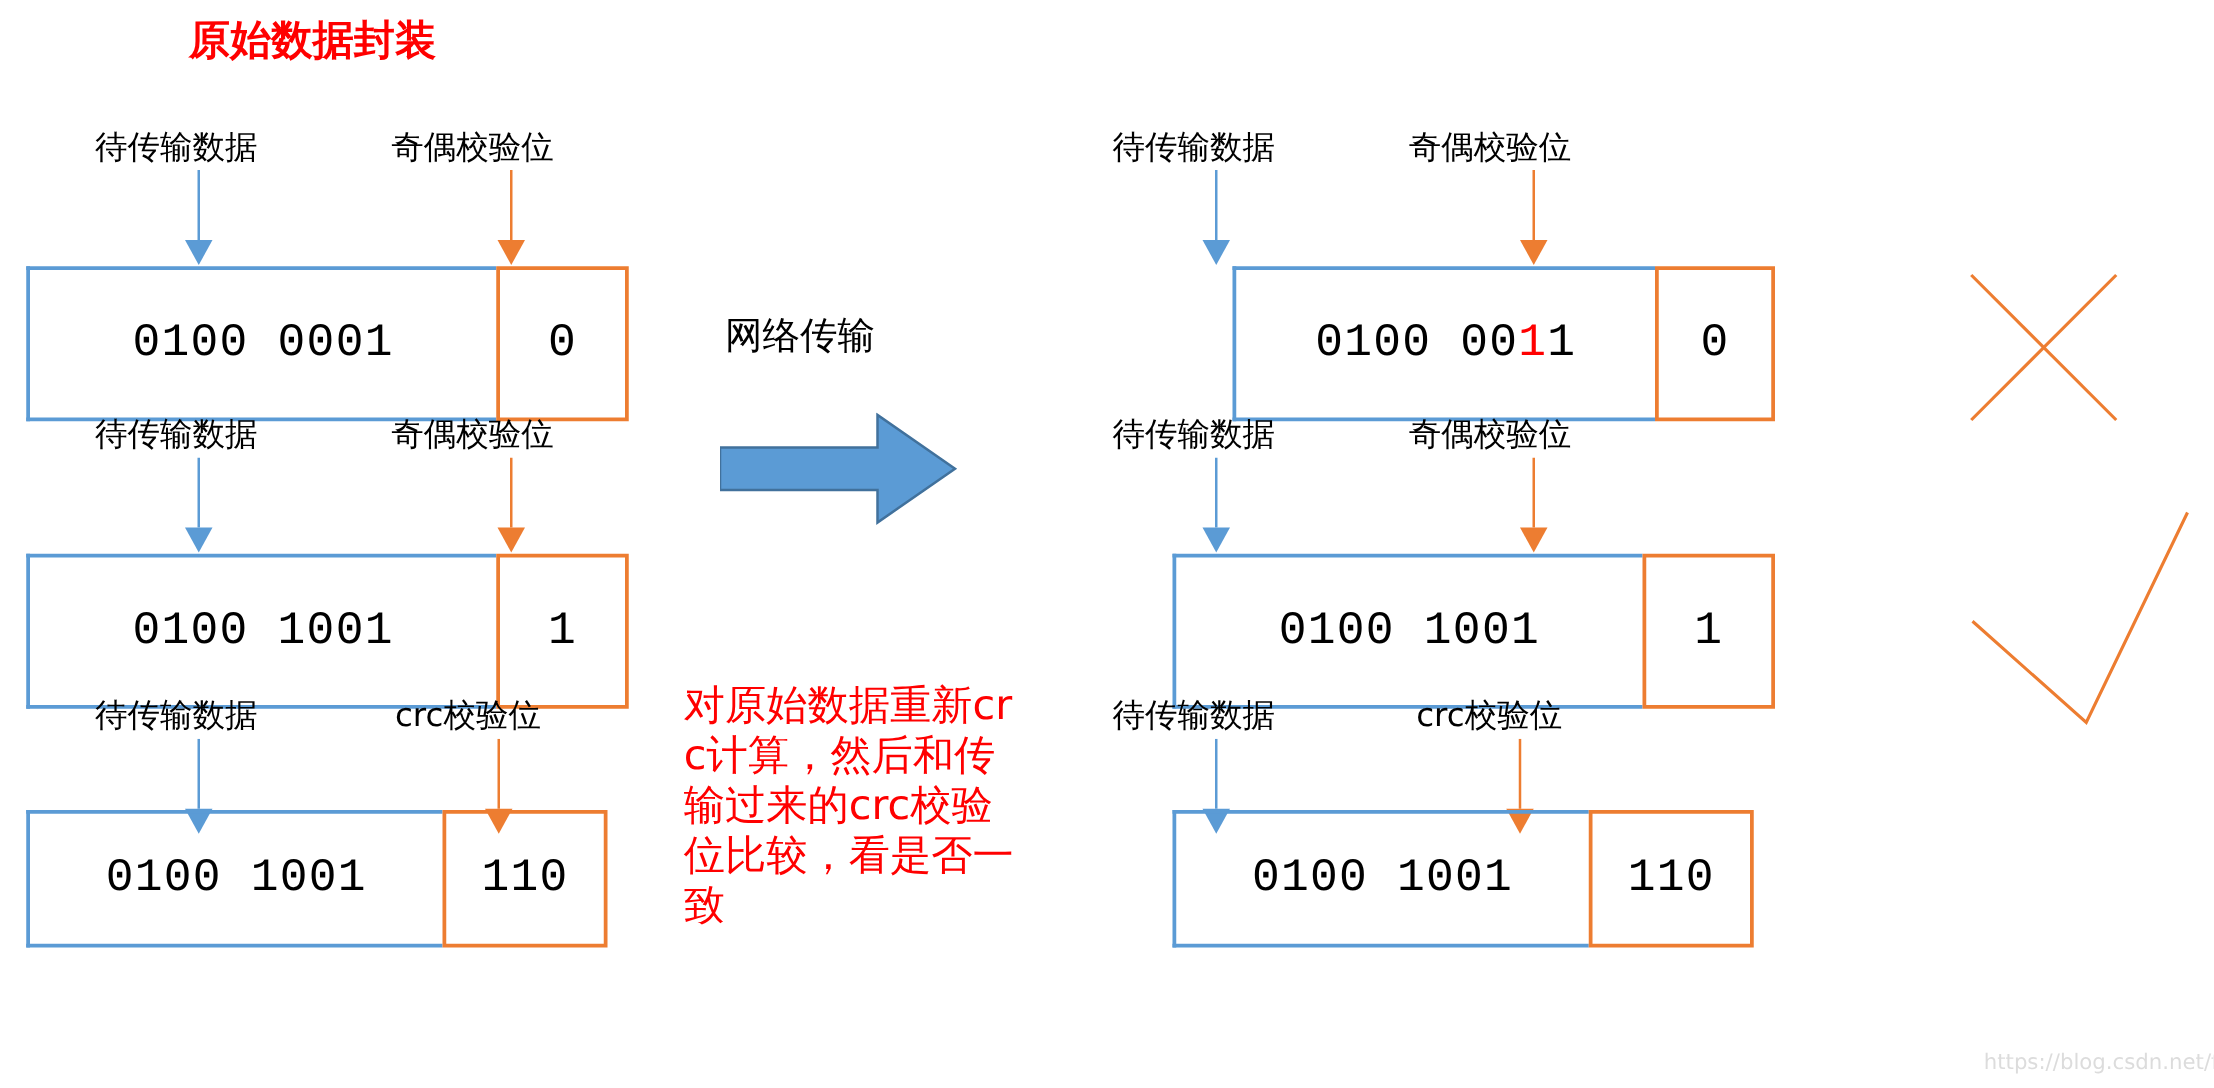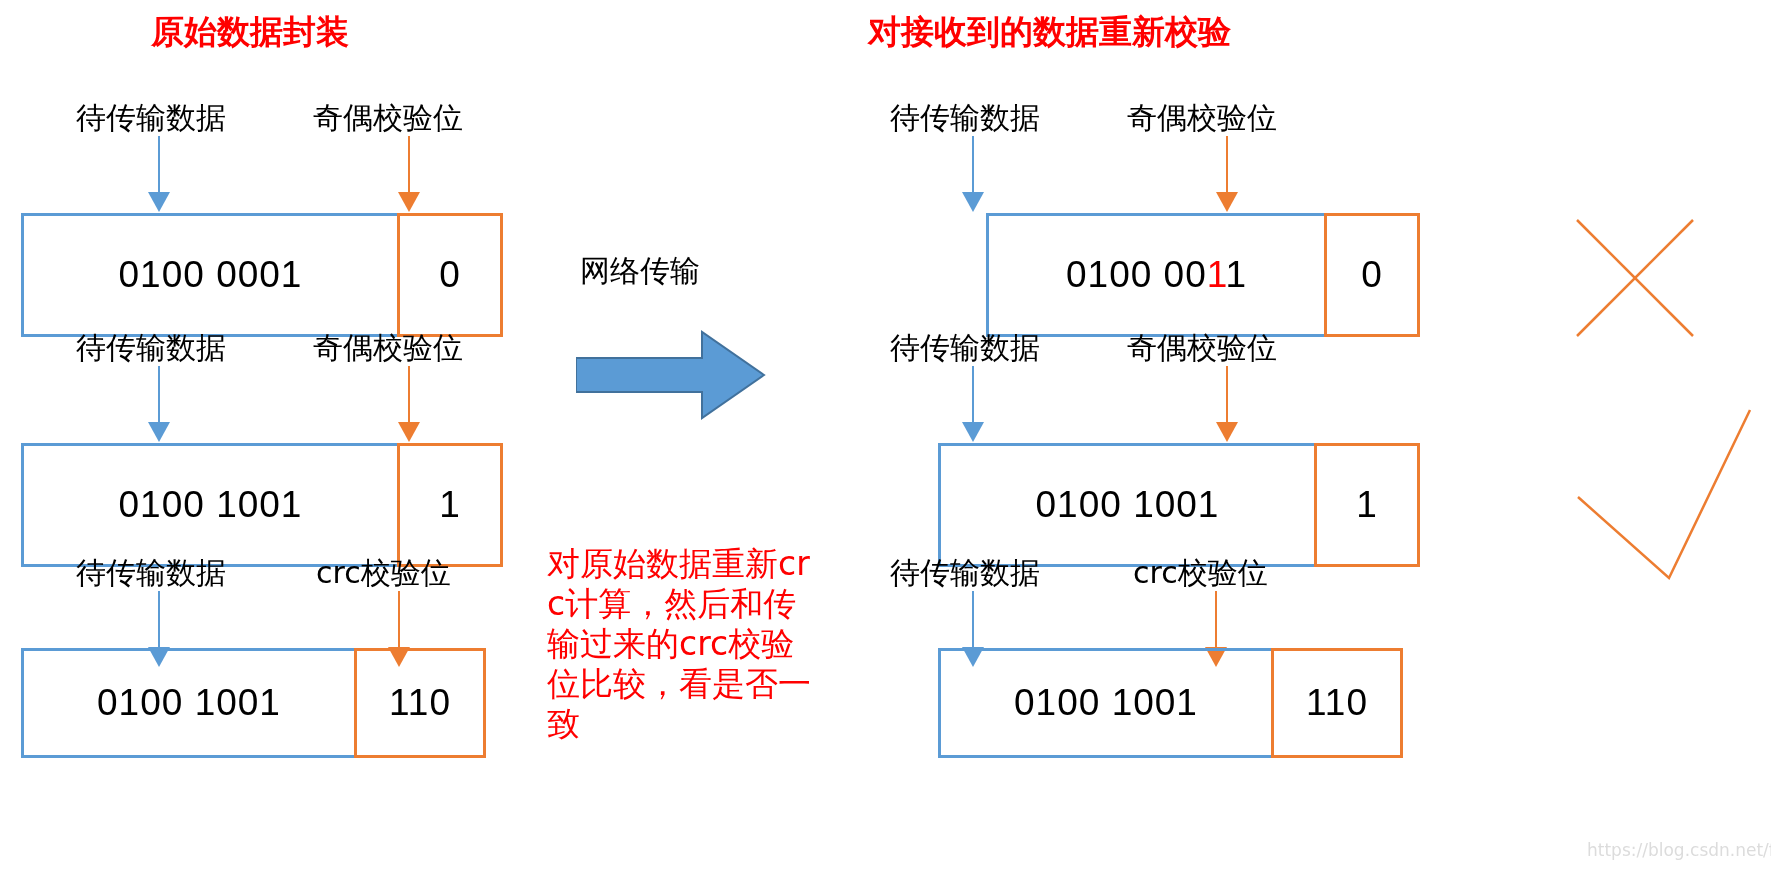--- a/index.html
+++ b/index.html
@@ -27,21 +27,21 @@
     font-size: 33px;
     line-height: 40px;
     white-space: nowrap;
     font-family: "DejaVu Sans", "Liberation Sans", sans-serif;
   }
 
   
   .caption {
     position: absolute;
     color: #000000;
-    font-size: 30px;
+    font-size: 26px;
     line-height: 36px;
     white-space: nowrap;
     font-family: "DejaVu Sans", "Liberation Sans", sans-serif;
   }
 
   
   .frame {
     position: absolute;
     box-sizing: border-box;
     display: flex;
@@ -59,40 +59,40 @@
     box-sizing: border-box;
     border: 3px solid #ED7D31;
     display: flex;
     align-items: center;
     justify-content: center;
   }
   .bits {
     color: #000000;
     font-size: 37px;
     letter-spacing: 1px;
-    font-family: Liberation Sans, sans-serif;
+    font-family: Liberation Mono, monospace;
     white-space: pre;
   }
   .bits .flip {
     color: #ff0000;
   }
 
   
   .arrow {
     position: absolute;
   }
 
   
   .mid-label {
     position: absolute;
     color: #000000;
     font-size: 30px;
     line-height: 36px;
     white-space: nowrap;
-    font-family: Liberation Serif, serif;
+    font-family: Liberation Mono, monospace;
   }
   .big-arrow {
     position: absolute;
   }
 
   
   .note {
     position: absolute;
     color: #ff0000;
     font-size: 33px;
@@ -116,21 +116,20 @@
     white-space: nowrap;
     font-family: "DejaVu Sans", "Liberation Sans", sans-serif;
   }
 </style>
 </head>
 <body>
 
 <div id="stage">
 
   <div class="section-title" style="left:151px; top:12px;">原始数据封装</div>
-  <div class="section-title" style="left:868px; top:12px;">对接收到的数据重新校验</div>
 
   <div class="caption" style="left:76px; top:100px;">待传输数据</div>
   <div class="caption" style="left:313px; top:100px;">奇偶校验位</div>
 
   <svg class="arrow" style="left:140px; top:136px;" width="50" height="80" viewBox="0 0 50 80">
     <line x1="19" y1="0" x2="19" y2="56" stroke="#5B9BD5" stroke-width="2"></line>
     <polygon points="8,56 30,56 19,76" fill="#5B9BD5"></polygon>
   </svg>
   <svg class="arrow" style="left:390px; top:136px;" width="50" height="80" viewBox="0 0 50 80">
     <line x1="19" y1="0" x2="19" y2="56" stroke="#ED7D31" stroke-width="2"></line>

